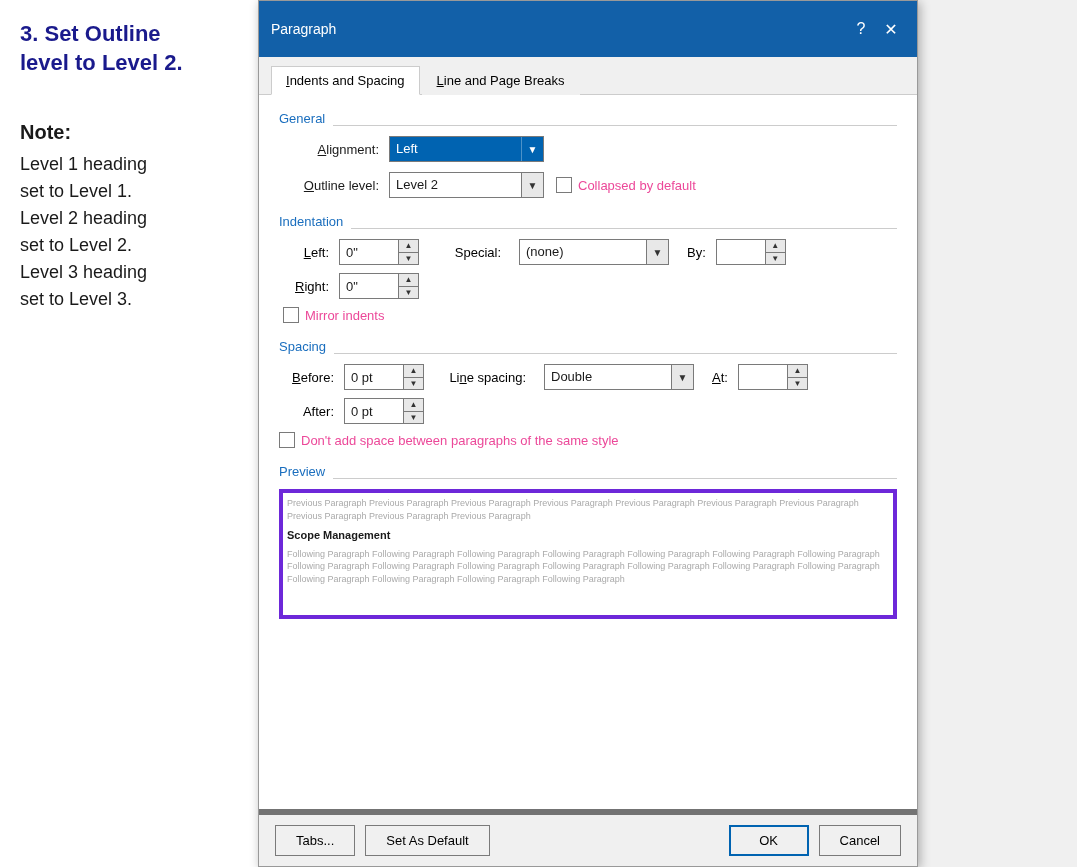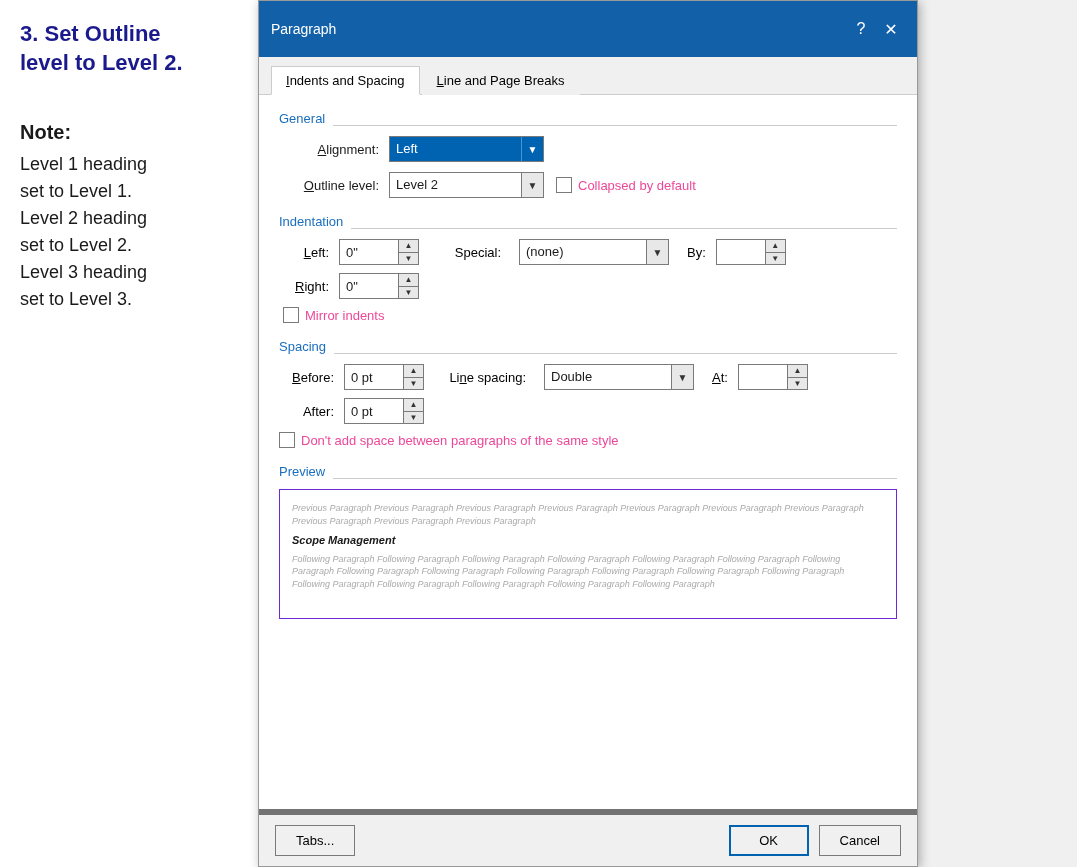--- a/index.html
+++ b/index.html
@@ -295,28 +295,27 @@
 
     
     .dont-add-row {
       display: flex;
       align-items: center;
       margin-top: 8px;
     }
 
     
     .preview-box {
-      border: 1px solid #6d28d9;
-      background: white;
-      padding: 12px;
+      border: 4px solid #6d28d9;
+      background: white;
+      padding: 4px;
       min-height: 130px;
       font-size: 9px;
       color: #aaa;
       line-height: 1.4;
-      font-style: italic;
     }
 
     .preview-heading {
       color: #1a1a1a;
       font-size: 11px;
       font-weight: bold;
       margin: 6px 0 4px;
     }
 
     .preview-following {
@@ -529,19 +528,20 @@
         <div>Previous Paragraph Previous Paragraph Previous Paragraph Previous Paragraph Previous Paragraph Previous Paragraph Previous Paragraph Previous Paragraph Previous Paragraph Previous Paragraph</div>
         <div class="preview-heading">Scope Management</div>
         <div class="preview-following">Following Paragraph Following Paragraph Following Paragraph Following Paragraph Following Paragraph Following Paragraph Following Paragraph Following Paragraph Following Paragraph Following Paragraph Following Paragraph Following Paragraph Following Paragraph Following Paragraph Following Paragraph Following Paragraph Following Paragraph Following Paragraph</div>
       </div>
     </div>
 
   </div>
 
   <div class="button-area">
     <button class="btn">Tabs...</button>
+    <button class="btn">Set As Default</button>
     <div class="btn-spacer"></div>
     <div class="right-btns">
       <button class="btn primary">OK</button>
       <button class="btn">Cancel</button>
     </div>
   </div>
 </div>
 
 </body></html>

